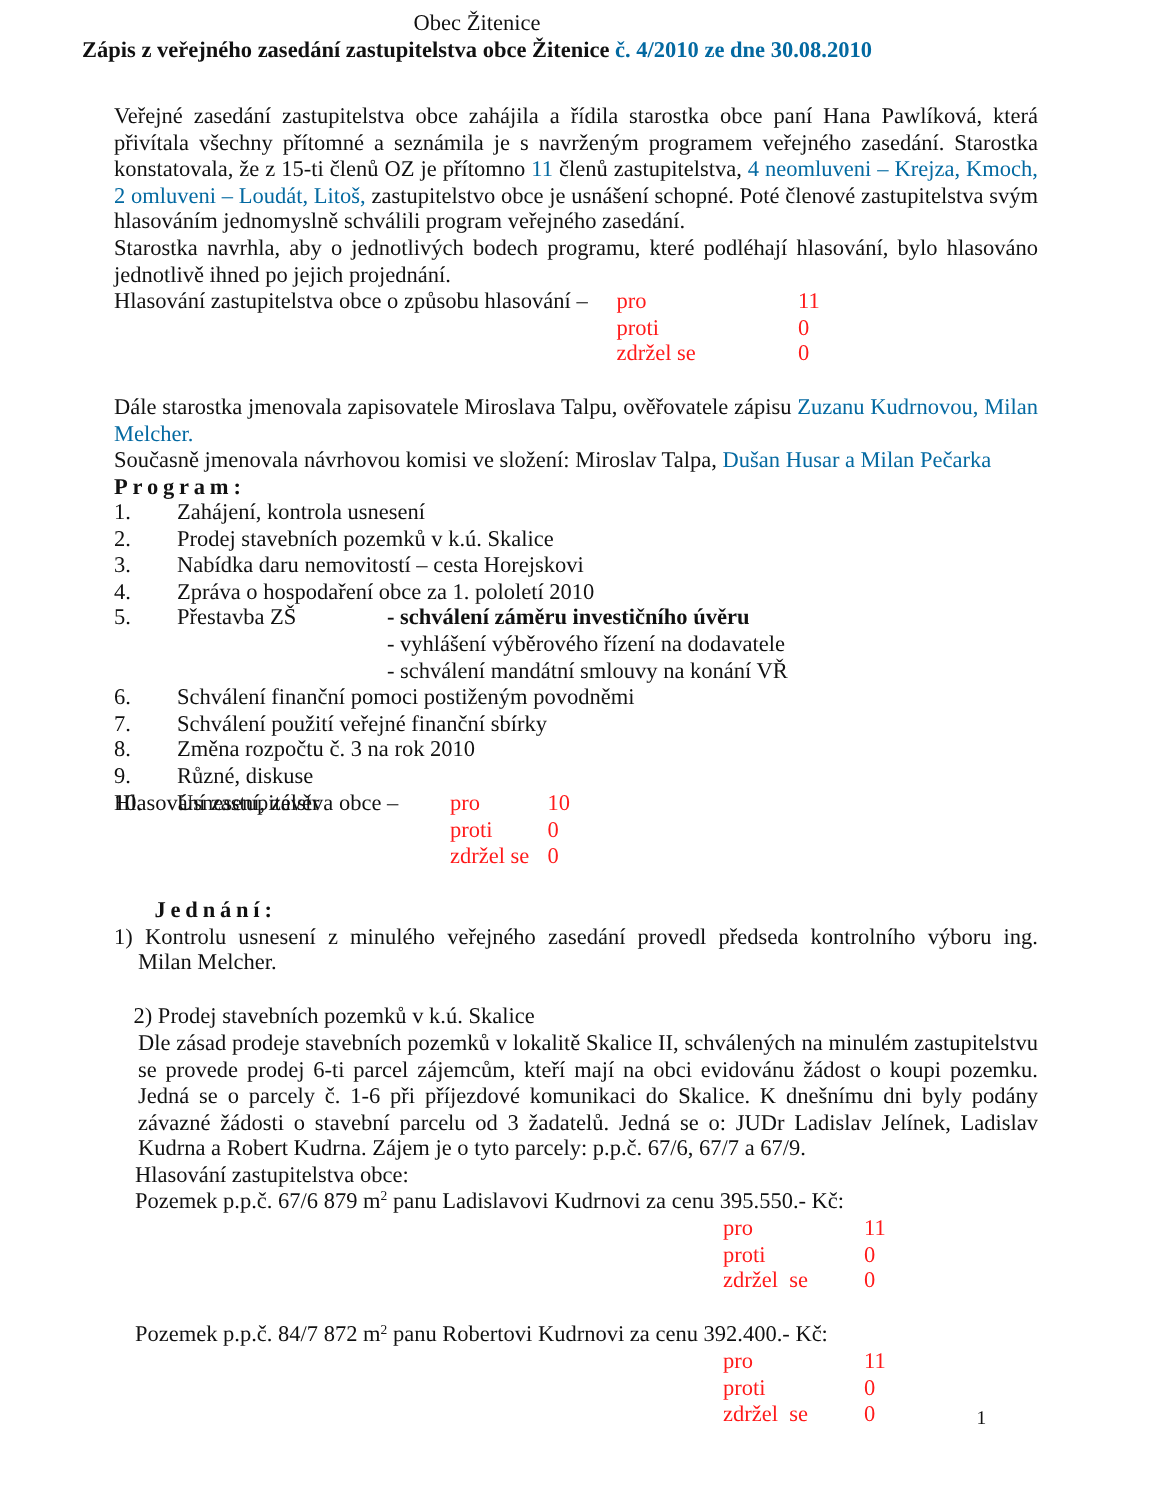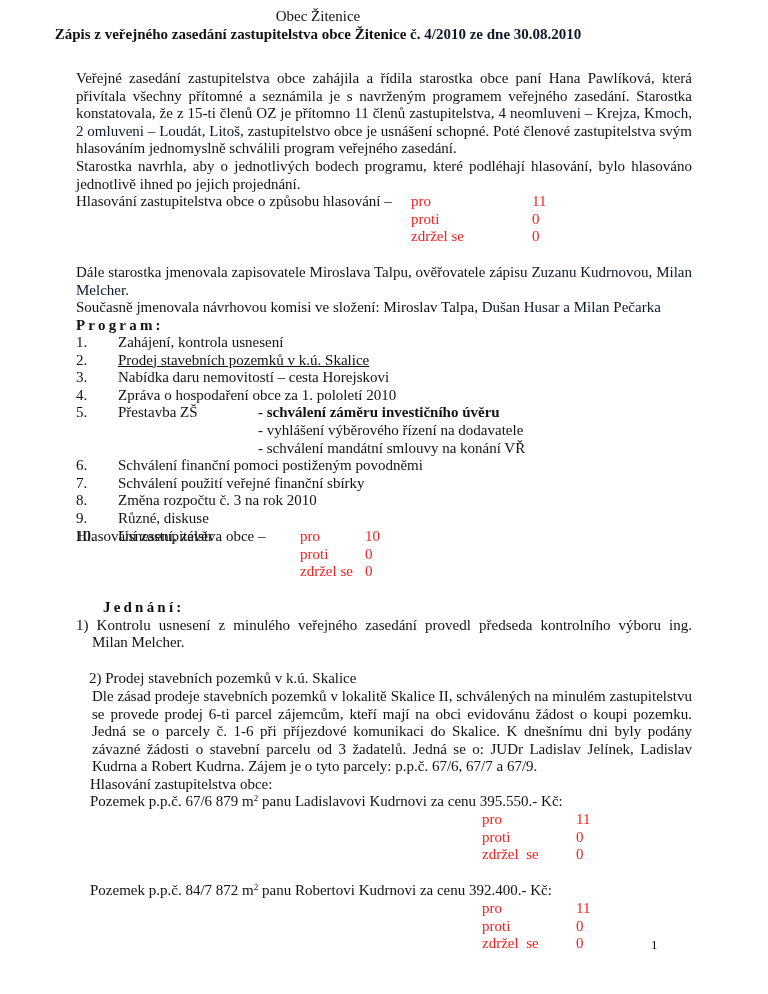--- a/index.html
+++ b/index.html
@@ -1,18 +1,18 @@
 <!DOCTYPE html>
 <html><head>
 <meta charset="utf-8">
 <style>
   html, body { margin: 0; padding: 0; background: #ffffff; }
   body { width: 768px; height: 994px; position: relative; overflow: hidden;
          font-family: "Liberation Serif", serif; font-size: 15px; color: #111; line-height: 17.6px; }
-  .red { color: #0f172a; }
+  .red { color: #0369a1; }
   .header-title { position: absolute; left: 0; width: 636px; text-align: center; }
   #doc-org { top: 8px; }
   #doc-title { top: 26px; font-weight: bold; }
   .para { position: absolute; left: 76px; width: 616px; text-align: justify; }
   .line { position: absolute; left: 76px; white-space: nowrap; }
   .vote-label { position: absolute; color: #ff1a1a; white-space: nowrap; }
   .vote-val { position: absolute; color: #ff1a1a; white-space: nowrap; }
   .spaced { letter-spacing: 3.2px; font-weight: bold; }
   .prog-num { position: absolute; left: 76px; }
   .prog-text { position: absolute; left: 118px; white-space: nowrap; }
@@ -40,21 +40,21 @@
 </div>
 
 <div class="para" style="top:264px;"><span>Dále starostka jmenovala zapisovatele Miroslava Talpu, ověřovatele zápisu </span><span class="red">Zuzanu Kudrnovou, Milan Melcher.</span></div>
 <div class="line" style="top:299px;"><span>Současně jmenovala návrhovou komisi ve složení: Miroslav Talpa, </span><span class="red">Dušan Husar a Milan Pečarka</span></div>
 
 <div class="line spaced" style="top:317px;">Program:</div>
 <div id="program-list">
     <div class="prog-num" style="top: 334px;">1.</div>
     <div class="prog-text" style="top: 334px;">Zahájení, kontrola usnesení</div>
     <div class="prog-num" style="top: 351.6px;">2.</div>
-    <div class="prog-text" style="top: 351.6px; text-decoration: underline;">Prodej stavebních pozemků v k.ú. Skalice</div>
+    <div class="prog-text" style="top: 351.6px;">Prodej stavebních pozemků v k.ú. Skalice</div>
     <div class="prog-num" style="top: 369.2px;">3.</div>
     <div class="prog-text" style="top: 369.2px;">Nabídka daru nemovitostí – cesta Horejskovi</div>
     <div class="prog-num" style="top: 386.8px;">4.</div>
     <div class="prog-text" style="top: 386.8px;">Zpráva o hospodaření obce za 1. pololetí 2010</div>
     <div class="prog-num" style="top: 404.4px;">5.</div>
     <div class="prog-text" style="top: 404.4px;">Přestavba ZŠ</div>
     <div class="prog-sub" style="top: 404.4px; font-weight: bold;">- schválení záměru investičního úvěru</div>
     <div class="prog-sub" style="top: 422px;">- vyhlášení výběrového řízení na dodavatele</div>
     <div class="prog-sub" style="top: 439.6px;">- schválení mandátní smlouvy na konání VŘ</div>
     <div class="prog-num" style="top: 457.2px;">6.</div>

